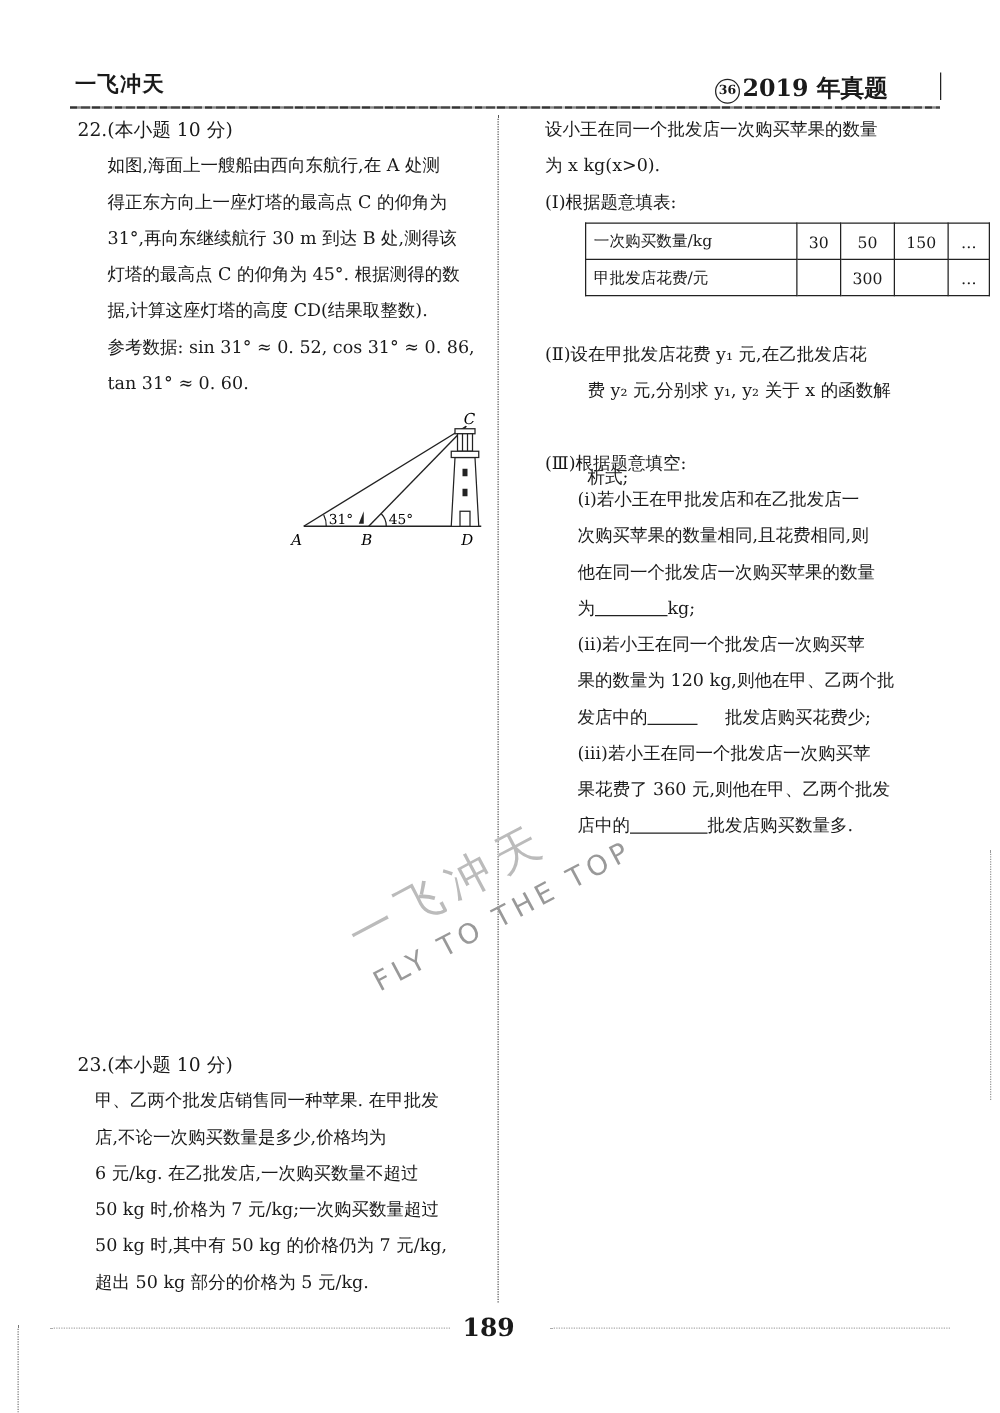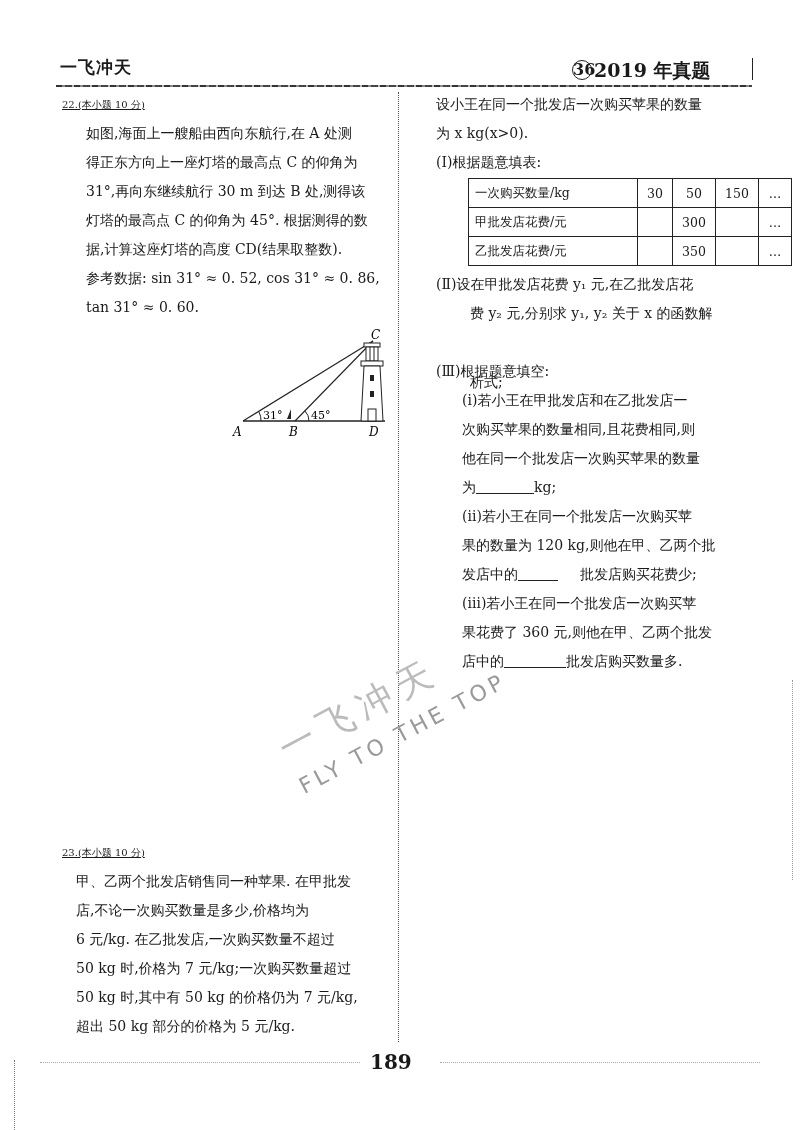--- a/index.html
+++ b/index.html
@@ -3,26 +3,26 @@
 <meta charset="utf-8">
 <style>
   html, body { margin:0; padding:0; }
   body {
     width:800px; height:1130px; background:#ffffff; position:relative; overflow:hidden;
     font-family:"DejaVu Serif","Liberation Serif",serif; color:#1a1a1a;
   }
   .abs { position:absolute; }
   .brand { left:60px; top:56px; font-family:"DejaVu Sans","Liberation Sans",sans-serif; font-weight:bold; font-size:17px; letter-spacing:1px; }
   .exam-title { left:572px; top:58px; font-size:19px; font-weight:bold; }
-  .exam-title .circ { display:inline-block; width:18px; height:18px; border:1.5px solid #222; border-radius:50%; font-size:16px; text-align:center; line-height:18px; margin-right:2px; vertical-align:2px; }
+  .exam-title .circ { display:inline-block; width:18px; height:18px; border:1.5px solid #222; border-radius:50%; font-size:10px; text-align:center; line-height:18px; margin-right:2px; vertical-align:2px; }
   .stamp { left:736px; top:58px; width:16px; height:22px; border-right:1.5px solid #222; font-size:8px; }
   .header-rule { left:56px; top:85px; width:696px; height:2px; background:repeating-linear-gradient(90deg,#333 0 6px,#888 6px 9px,#444 9px 16px,#bbb 16px 18px); }
   .col-divider { left:398px; top:92px; width:0; height:950px; border-left:1.5px dotted #555; }
   .line { position:absolute; font-size:14px; line-height:29px; white-space:nowrap; }
-  .q-head { font-size:10px;text-decoration:underline; }
+  .q-head { font-size:15px; }
   .table-wrap { position:absolute; left:468px; top:178px; }
   table { border-collapse:collapse; font-size:12.5px; }
   td { border:1.3px solid #222; height:28px; padding:0 6px; text-align:center; }
   td.rowhead { text-align:left; width:156px;margin-top:20px; }
   td.c1 { width:22px; } td.c2 { width:30px; } td.c3 { width:30px; } td.c4 { width:20px; }
   .blank { display:inline-block; border-bottom:1px solid #222; height:16px; vertical-align:-2px; }
   .watermark { left:290px; top:660px; width:260px; height:150px; transform:rotate(-28deg); color:#aaa; font-family:"DejaVu Sans","Liberation Sans",sans-serif; }
   .watermark .wm-cn { font-size:36px; letter-spacing:8px; color:#bbb; }
   .watermark .wm-en { font-size:22px; letter-spacing:4px; color:#999; margin-top:4px; }
   .footer-dots { top:1062px; height:1px; border-top:1px dotted #aaa; }
@@ -91,27 +91,20 @@
       <td class="c3">150</td>
       <td class="c4">…</td>
     </tr>
     <tr>
       <td class="rowhead">甲批发店花费/元</td>
       <td class="c1"></td>
       <td class="c2">300</td>
       <td class="c3"></td>
       <td class="c4">…</td>
     </tr>
-    <tr>
-      <td class="rowhead">乙批发店花费/元</td>
-      <td class="c1"></td>
-      <td class="c2">350</td>
-      <td class="c3"></td>
-      <td class="c4">…</td>
-    </tr>
   </tbody>
     </table>
 </div>
 
 <div class="line" style="left:436px; top:270px;">(Ⅱ)设在甲批发店花费 y₁ 元,在乙批发店花</div>
 <div class="line" style="left:470px; top:299px;">费 y₂ 元,分别求 y₁, y₂ 关于 x 的函数解</div>
 <div class="line" style="left:470px; top:328px;margin-top:40px;">析式;</div>
 <div class="line" style="left:436px; top:357px;text-align:right;">(Ⅲ)根据题意填空:</div>
 
 <div class="line" style="left:462px; top:386px;">(ⅰ)若小王在甲批发店和在乙批发店一</div>

